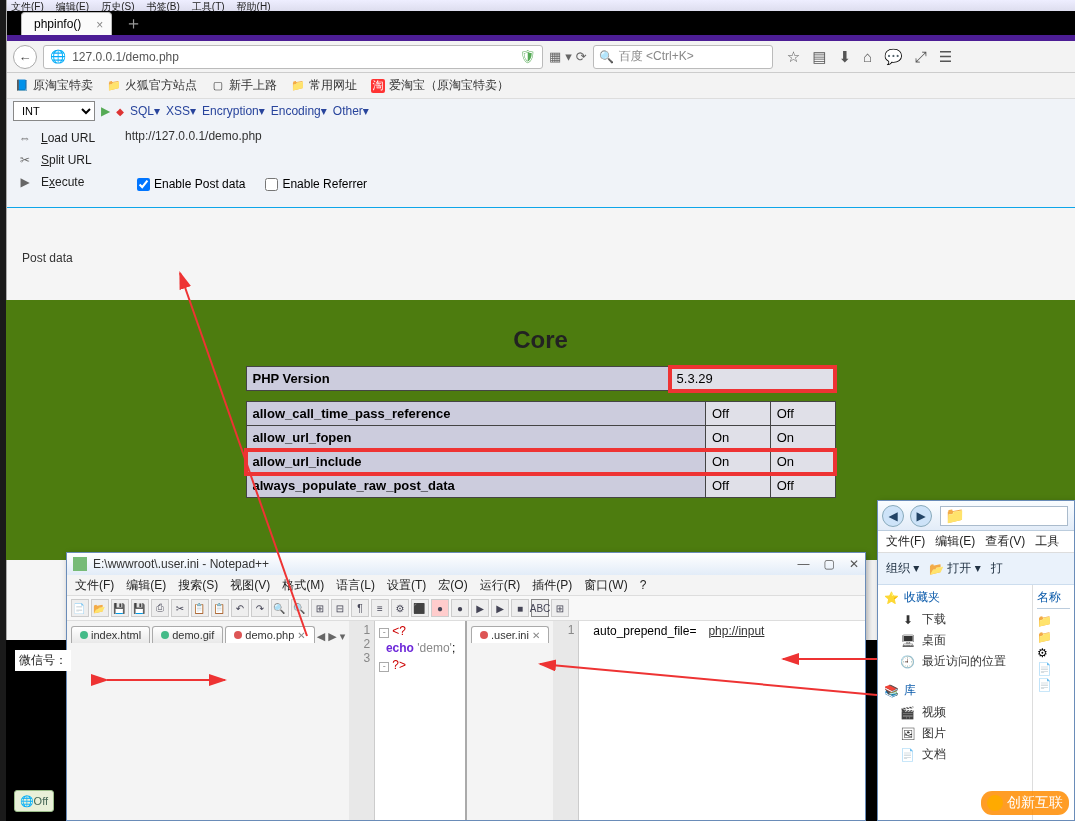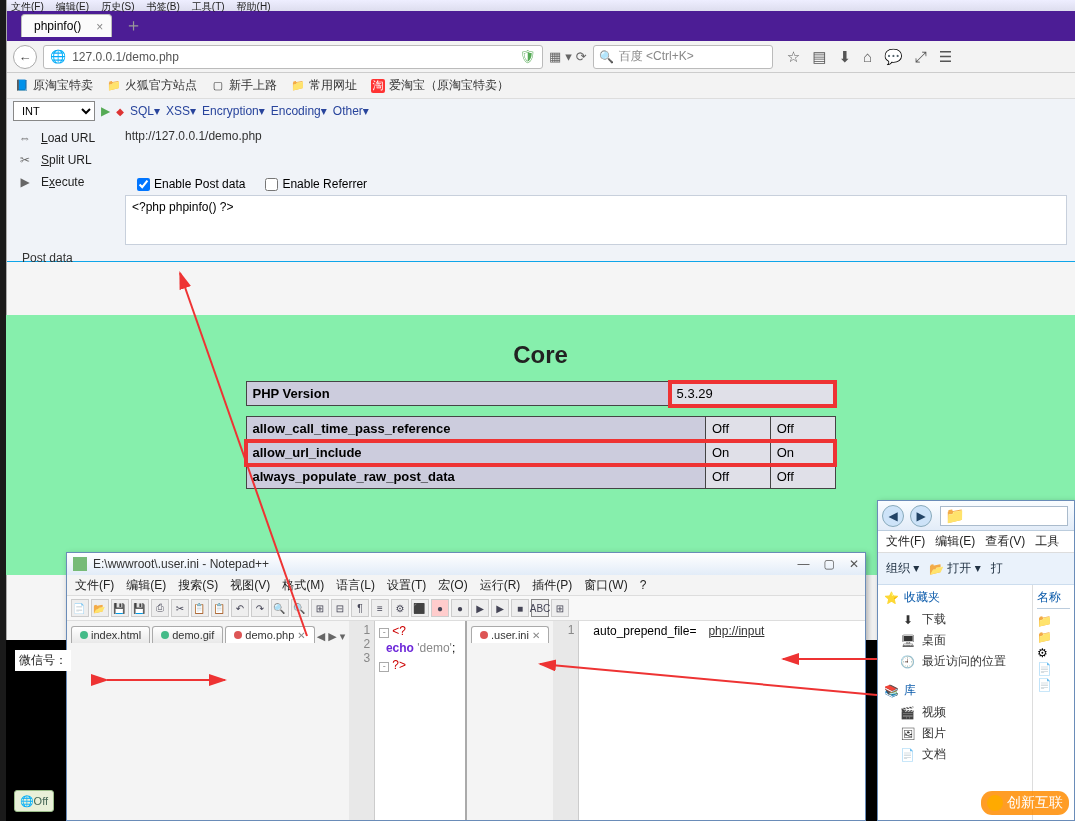--- a/index.html
+++ b/index.html
@@ -1,21 +1,21 @@
 <!DOCTYPE html>
 <html><head>
 <meta charset="utf-8">
 <style>
 * { box-sizing: border-box; margin: 0; padding: 0; font-family: "Microsoft YaHei", Arial, sans-serif; }
 body { width: 1075px; height: 821px; background: #000; overflow: hidden; position: relative; }
 
 
 .browser { position: absolute; left: 6px; top: 0; width: 1069px; height: 640px; background: #f5f5f5; border-left: 1px solid #aaa; }
 .menubar { height: 11px; background: linear-gradient(#eef, #dde); font-size: 10px; color: #222; padding-left: 4px; display: flex; gap: 12px; }
-.tabbar { height: 30px; background: #4c1d95; display: flex; align-items: flex-end; padding-left: 14px; gap: 4px; border-bottom: 4px solid #4c1d95; }
+.tabbar { height: 30px; background: #000000; display: flex; align-items: flex-end; padding-left: 14px; gap: 4px; border-bottom: 6px solid #4c1d95; }
 .tab { background: #fbfbfb; border: 1px solid #bbb; border-bottom: none; border-radius: 4px 4px 0 0; padding: 4px 30px 4px 12px; font-size: 12px; position: relative; }
 .tab .close { position: absolute; right: 8px; top: 5px; color: #888; font-size: 12px; cursor: pointer; }
 .newtab { color: #999; font-size: 18px; padding: 0 8px; cursor: pointer; }
 .addrbar { height: 32px; background: #f3f3f3; display: flex; align-items: center; gap: 6px; padding: 0 6px; border-bottom: 1px solid #ccc; }
 .navbtn { width: 24px; height: 24px; border: 1px solid #aaa; border-radius: 12px; background: #fff; display: flex; align-items: center; justify-content: center; cursor: pointer; font-size: 13px; color: #444; }
 .addrinput { flex: 0 0 500px; height: 24px; border: 1px solid #bbb; border-radius: 3px; background: #fff; display: flex; align-items: center; padding: 0 6px; gap: 6px; font-size: 12px; color: #555; }
 .addrinput .globe { font-size: 13px; }
 .shield { color: #5a5; font-size: 13px; margin-left: auto; }
 .ctrlgrp { display: flex; gap: 4px; align-items: center; font-size: 13px; color: #666; }
 .searchbox { flex: 0 0 180px; height: 24px; border: 1px solid #bbb; border-radius: 3px; background: #fff; display: flex; align-items: center; padding: 0 6px; gap: 4px; font-size: 12px; color: #888; }
@@ -38,21 +38,21 @@
 .hbside .sbtn .sico { width: 16px; text-align: center; color: #666; }
 .hbside .sbtn .ul { text-decoration: underline; }
 .hbmain { flex: 1; padding: 4px 8px 12px 8px; }
 .loadurl { font-size: 12px; color: #333; padding: 2px 0 30px 0; }
 .enrow { display: flex; gap: 20px; align-items: center; font-size: 12px; padding: 4px 12px; }
 .enrow input[type=checkbox]{ width:13px; height:13px; margin-right:4px; vertical-align:middle;}
 .posttext { width: 100%; height: 50px; border: 1px solid #c8d0dc; background: #fff; padding: 4px 6px; font-size: 12px; resize: none; }
 .postlabel { position: absolute; left: 15px; top: 251px; font-size: 12px; color: #333; }
 
 
-.phpcontent { position: absolute; left: 6px; top: 315px; width: 1069px; height: 260px; background: #86efac; overflow: hidden; }
+.phpcontent { position: absolute; left: 6px; top: 300px; width: 1069px; height: 260px; background: #4d7c0f; overflow: hidden; }
 .coretitle { text-align: center; font-size: 24px; font-weight: bold; color: #222; padding: 26px 0 12px 0; }
 .phptable { margin: 0 auto; border-collapse: collapse; width: 590px; font-size: 13px; }
 .phptable th { background: #9494c8; border: 1px solid #444; padding: 4px 6px; text-align: center; font-weight: bold; }
 .phptable td { background: #ccccdd; border: 1px solid #444; padding: 4px 6px; }
 .phptable td.v { background: #e0e0e8; }
 .phptable .lbl { font-weight: bold; }
 .redbox { outline: 4px solid #e33; outline-offset: -2px; }
 
 
 .npp { position: absolute; left: 66px; top: 552px; width: 800px; height: 269px; background: #f4f4f4; border: 1px solid #6a8cb8; box-shadow: 2px 2px 6px rgba(0,0,0,.3); }
@@ -204,21 +204,20 @@
             <span class="sico">▶</span>
             <span>E<span class="ul">x</span>ecute</span>
           </div>
       </div>
       <div class="hbmain">
         <div class="loadurl">http://127.0.0.1/demo.php</div>
         <div class="enrow">
           <label><input type="checkbox" checked="" style=""><span>Enable Post data</span></label>
           <label><input type="checkbox" style=""><span>Enable Referrer</span></label>
         </div>
-        <textarea class="posttext" style="">&lt;?php phpinfo() ?&gt;</textarea>
       </div>
     </div>
   </div>
   <div class="postlabel">Post data</div>
 </div>
 
 <div class="phpcontent">
   <div class="coretitle">Core</div>
   <table class="phptable" style="margin-bottom:10px">
     <tbody>
@@ -227,20 +226,25 @@
       <td class="v redbox" style="width:140px">5.3.29</td>
     </tr>
   </tbody>
     </table>
   <table class="phptable">
     <tbody>
     <tr>
           <td class="lbl">allow_call_time_pass_reference</td>
           <td class="v">Off</td>
           <td class="v">Off</td>
+        </tr>
+    <tr>
+          <td class="lbl">allow_url_fopen</td>
+          <td class="v">On</td>
+          <td class="v">On</td>
         </tr>
     <tr class="redbox">
           <td class="lbl">allow_url_include</td>
           <td class="v">On</td>
           <td class="v">On</td>
         </tr>
     <tr>
           <td class="lbl">always_populate_raw_post_data</td>
           <td class="v">Off</td>
           <td class="v">Off</td>

